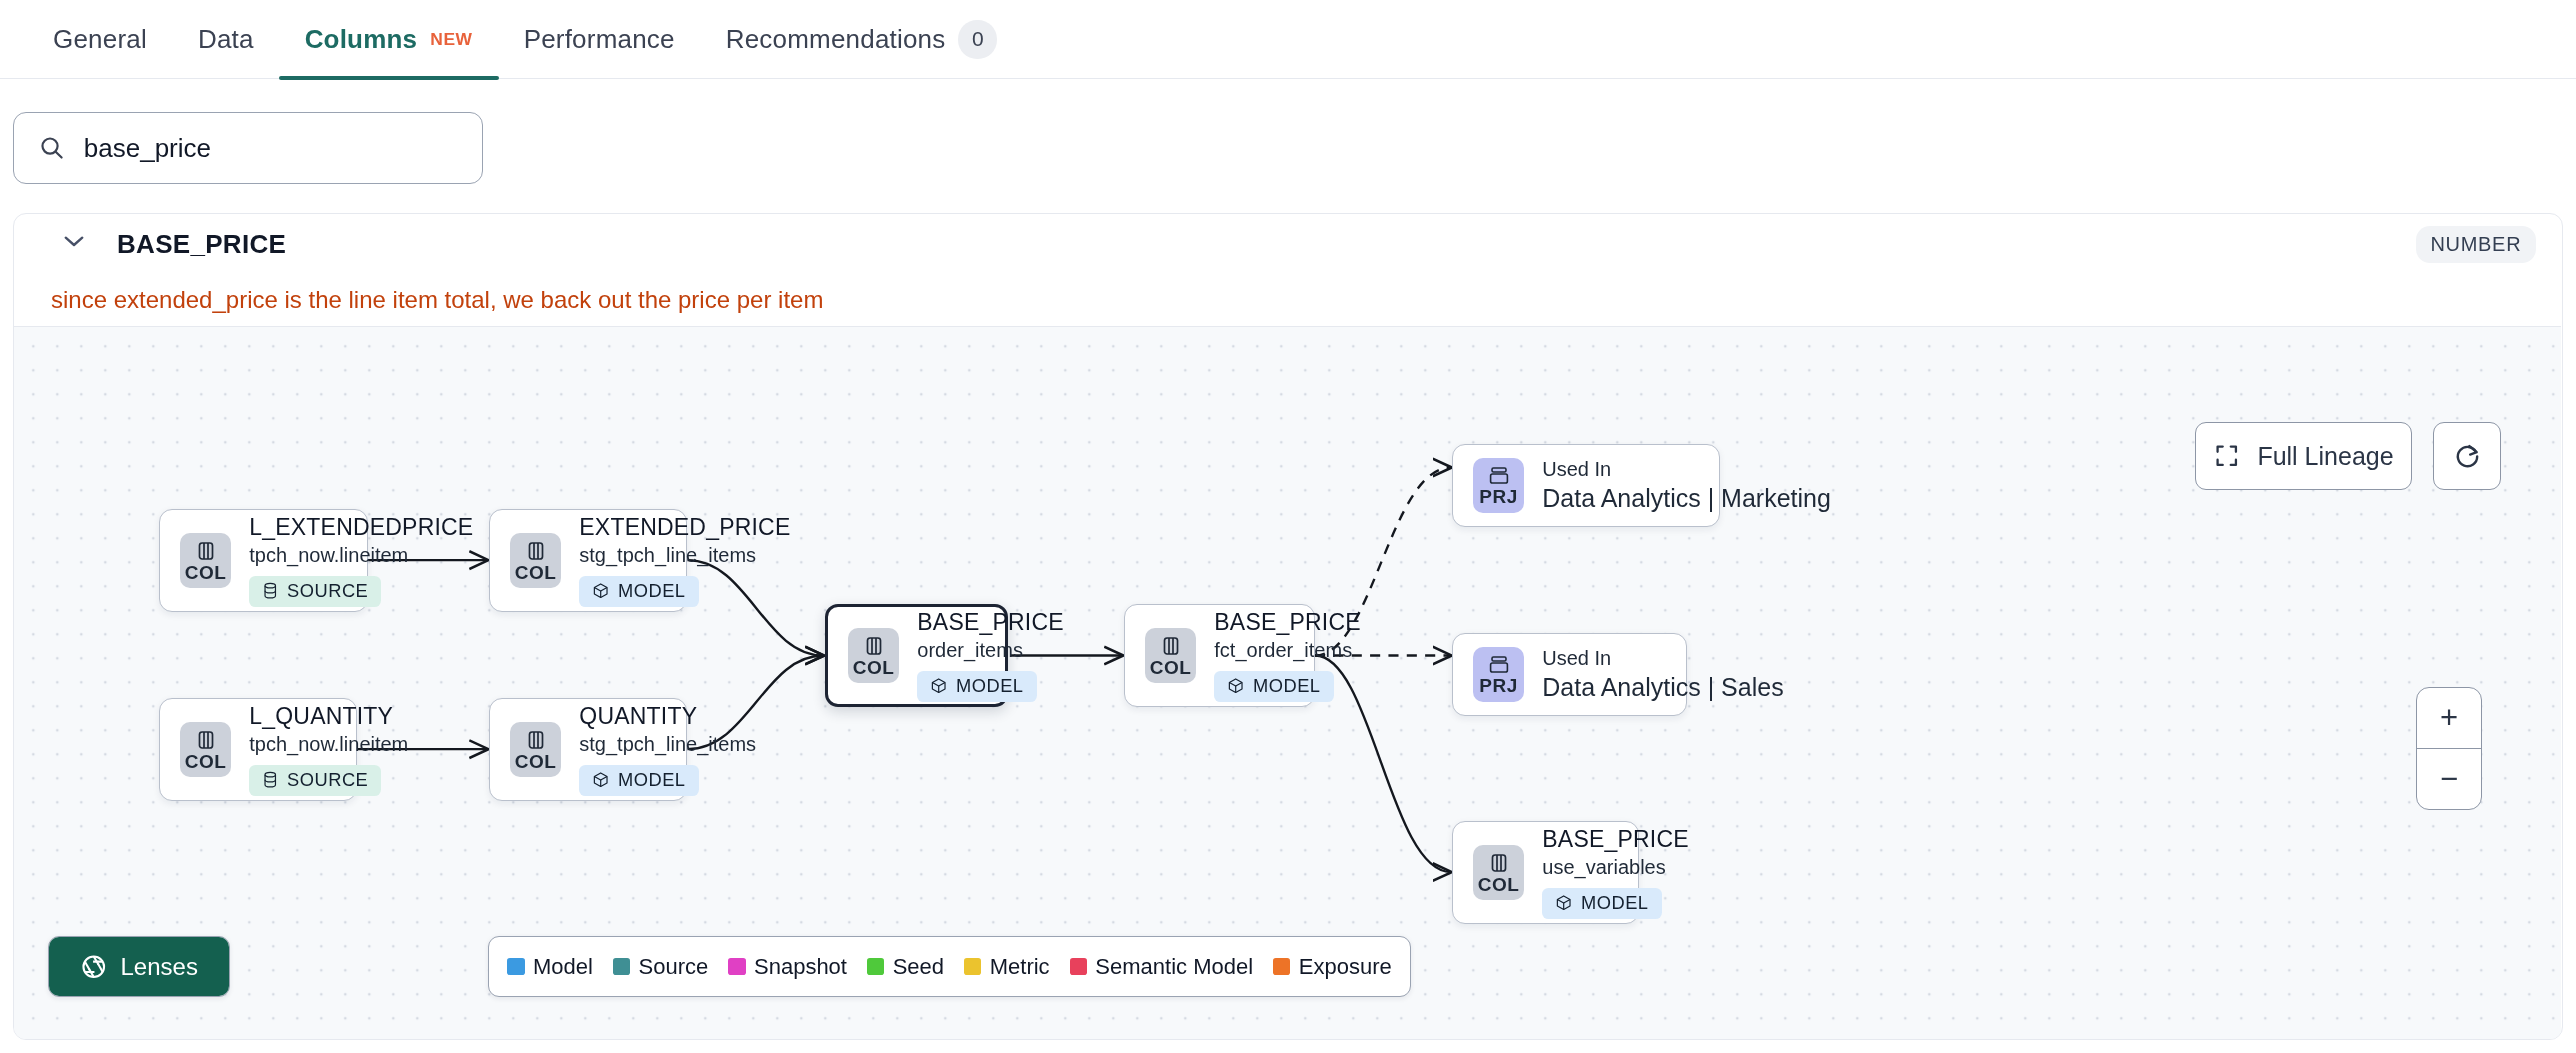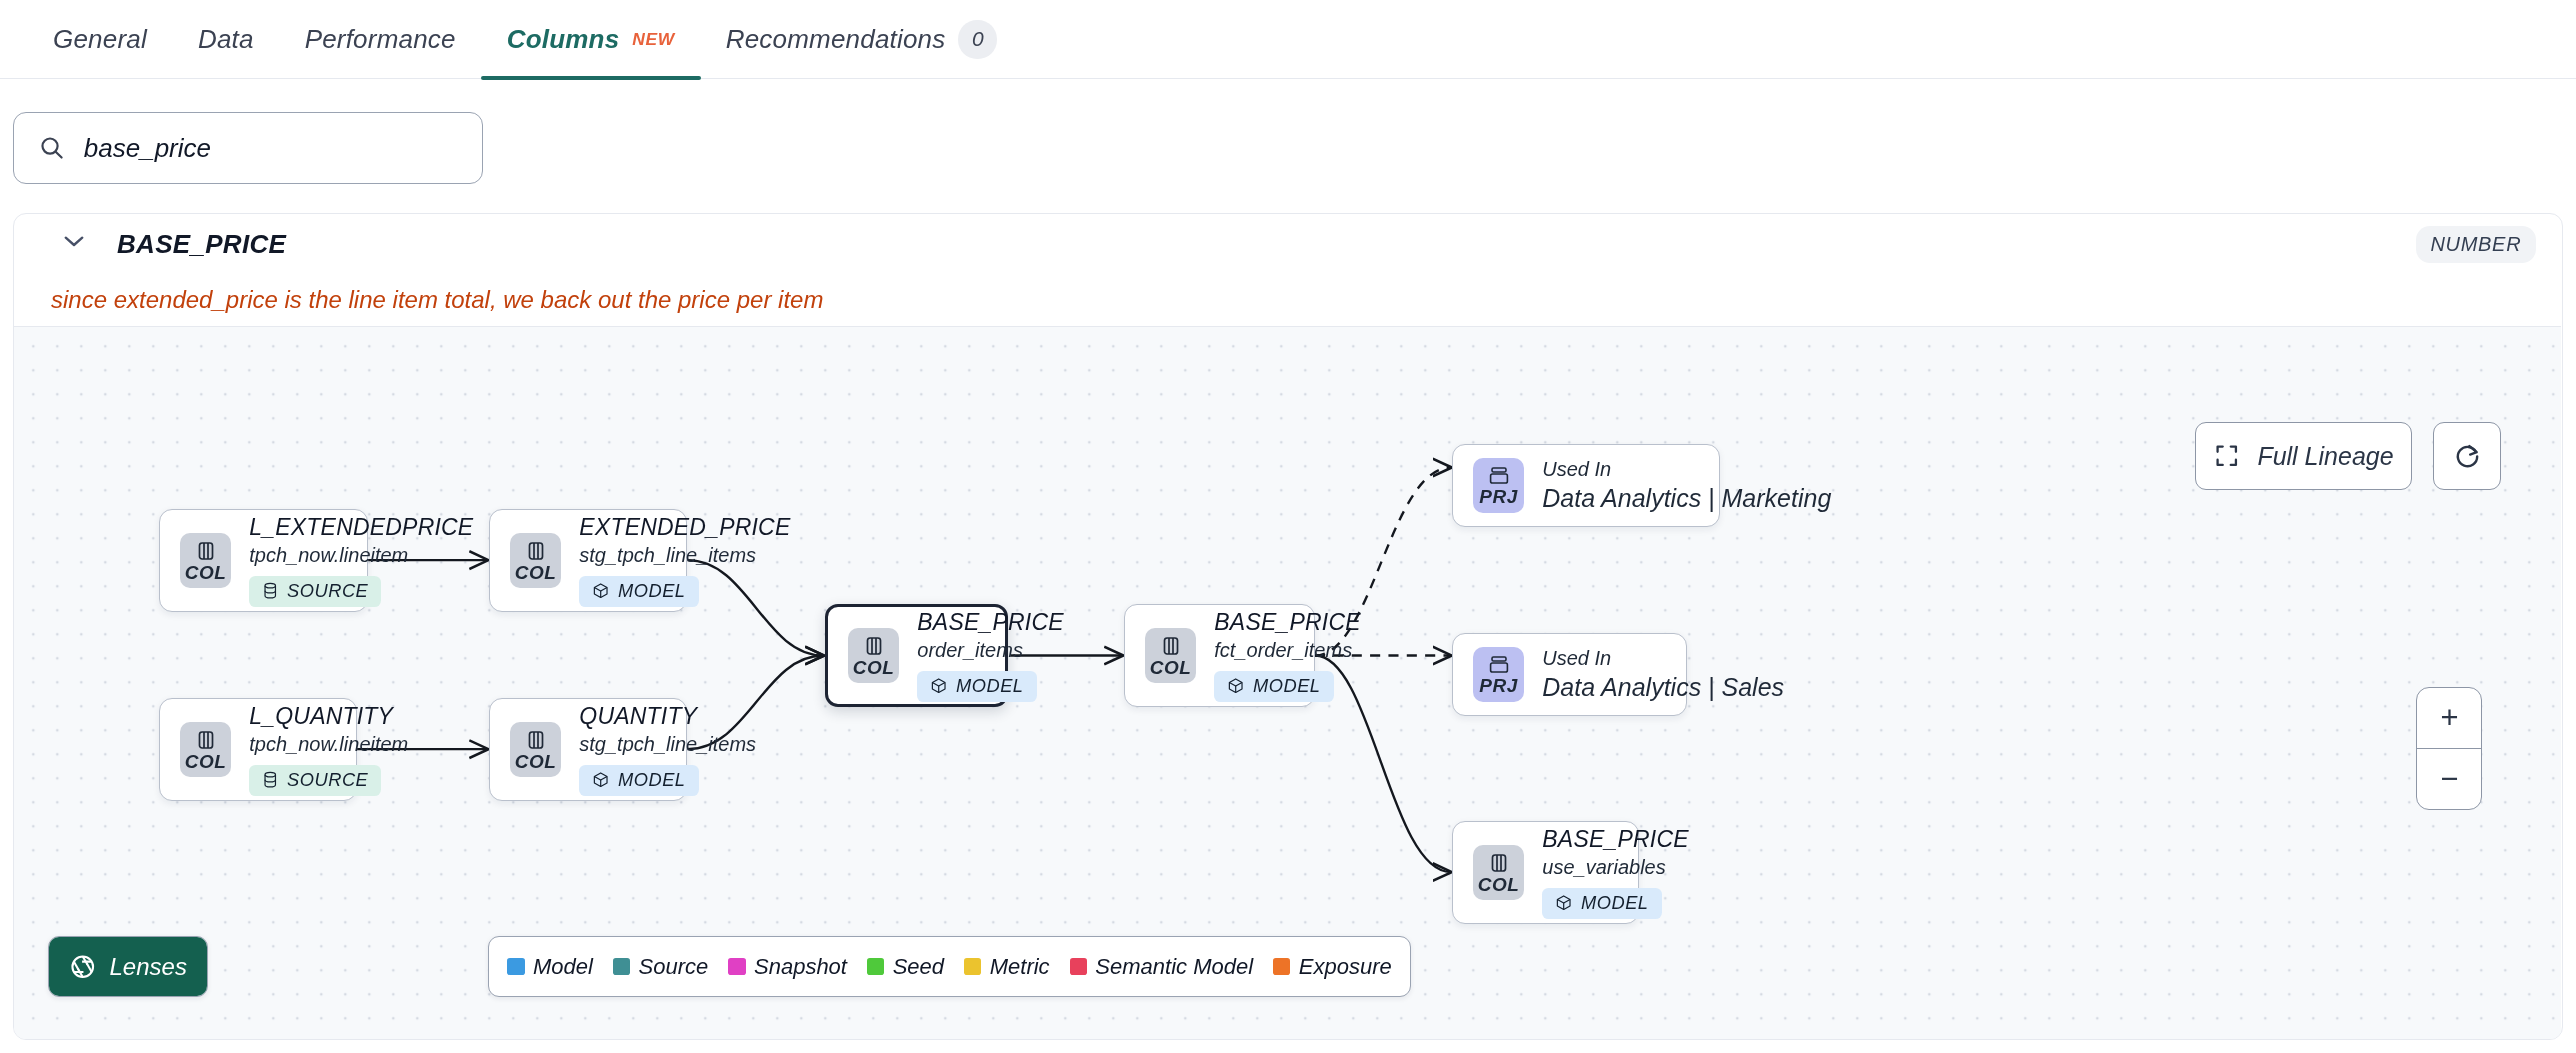--- a/index.html
+++ b/index.html
@@ -3,21 +3,21 @@
 <meta charset="utf-8">
 <style>
   * { box-sizing: border-box; }
   html, body {
     margin: 0; padding: 0;
     width: 2576px; height: 1053px;
     background: #ffffff;
     font-family: "Liberation Sans", sans-serif;
     -webkit-font-smoothing: antialiased;
   }
-  .page { position: relative; width: 2576px; height: 1053px; overflow: hidden; background:#fff;font-style:italic; }
+  .page { position: relative; width: 2576px; height: 1053px; overflow: hidden; background:#fff; }
 
   
   .tabbar {
     position: absolute; left: 0; top: 0; width: 2576px; height: 79px;
     border-bottom: 1.8px solid #e6e9ef;
     display: flex; align-items: center;
   }
   .tab {
     position: relative; height: 79px; display: flex; align-items: center; gap: 13px;
     padding: 0 0 0 0; font-size: 26px; color: #3b4252; cursor: pointer;
@@ -121,21 +121,21 @@
   .zoombtn.plus { border-bottom: 1.8px solid #8d96a6; }
 
   
   .lenses-group {
     position: absolute; left: 48px; top: 936px; height: 61px; display: flex;
     border: 1.8px solid #9aa3b2; border-radius: 11px; overflow: hidden; background: #fff;
     box-shadow: 0 1.8px 5.5px rgba(20,30,50,.08);
   }
   .lenses-btn {
     background: #14604f; color: #fff; display: flex; align-items: center; gap: 13px;
-    padding: 0 20px; font-size: 24px; cursor: pointer;
+    padding: 0 31px; font-size: 24px; cursor: pointer;
   }
   .rel-btn {
     background: #fff; color: #1f2937; display: flex; align-items: center; gap: 16.5px;
     padding: 0 22px; font-size: 24px; cursor: pointer;
   }
   .legend {
     position: absolute; left: 488px; top: 936px; height: 61px;
     border: 1.8px solid #9aa3b2; border-radius: 11px; background: #fff;
     display: flex; align-items: center; gap: 20px; padding: 0 18.3px;
     box-shadow: 0 1.8px 5.5px rgba(20,30,50,.08);
@@ -149,26 +149,26 @@
 <div class="page">
 
   <div class="tabbar">
     <div style="width:53px"></div>
     <div class="tab" style="margin-right:51px">
       <span class="tab-label">General</span>
     </div>
     <div class="tab" style="margin-right:51px">
       <span class="tab-label">Data</span>
     </div>
-    <div class="tab" style="margin-right:51px">
-      <span class="tab-label">Performance</span>
-    </div>
     <div class="tab active" style="margin-right:51px">
       <span class="tab-label">Columns</span>
       <span class="tab-new">NEW</span>
+    </div>
+    <div class="tab" style="margin-right:51px">
+      <span class="tab-label">Performance</span>
     </div>
     <div class="tab">
       <span class="tab-label">Recommendations</span>
       <span class="tab-count">0</span>
     </div>
   </div>
 
   <div class="searchwrap">
     <div class="searchbox">
       <svg class="mag" width="27.5" height="27.5" viewBox="0 0 24 24" fill="none" stroke="#3b4252" stroke-width="1.9" stroke-linecap="round">

